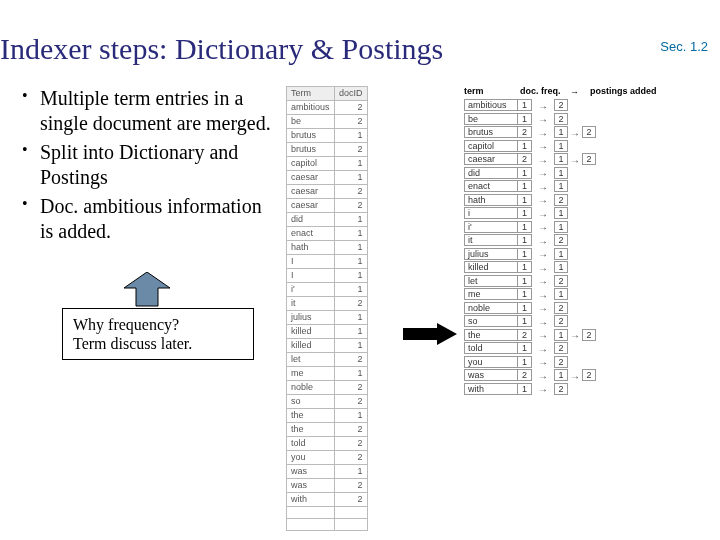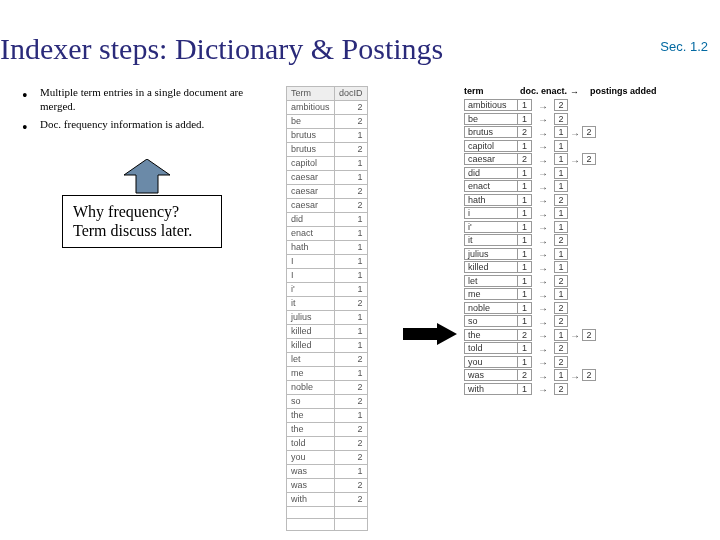--- a/index.html
+++ b/index.html
@@ -31,21 +31,21 @@
     flex-direction: row;
     margin-top: 20px;
   }
   .left-col {
     width: 280px;
     padding-left: 22px;
     padding-right: 8px;
   }
   .bullets {
     list-style: none;
-    font-size: 11px;
+    font-size: 20px;
     line-height: 1.25;
     color: #000;
   }
   .bullets li {
     position: relative;
     padding-left: 18px;
     margin-bottom: 4px;
   }
   .bullets li::before {
     content: "•";
@@ -61,21 +61,21 @@
   .up-arrow {
     width: 70px;
     height: 36px;
     margin-left: 50px;
     position: relative;
   }
   .callout-box {
     border: 1px solid #000;
     padding: 6px 10px;
     font-size: 16px;
-    width: 160px;
+    width: 192px;
     line-height: 1.2;
   }
 
   .mid-col {
     width: 120px;
     position: relative;
   }
   .tbl1 {
     border-collapse: collapse;
     font-family: Arial, sans-serif;
@@ -170,21 +170,22 @@
 
 <div class="sec-tag">Sec. 1.2</div>
 
 <h1 class="title">Indexer steps: Dictionary &amp; Postings</h1>
 
 <div class="content">
 
   <div class="left-col">
     <ul class="bullets">
       <li>Multiple term entries in a single document are merged.</li>
-      <li>Doc. frequency information is added.</li>
+      <li>Split into Dictionary and Postings</li>
+      <li>Doc. ambitious information is added.</li>
     </ul>
     <div class="callout-wrap">
       <div class="up-arrow">
         <svg width="70" height="36" viewBox="0 0 70 36">
           <polygon points="35,0 58,16 46,16 46,34 24,34 24,16 12,16" fill="#6b8aa8" stroke="#000" stroke-width="1"></polygon>
         </svg>
       </div>
       <div class="callout-box">
         <span>Why frequency?</span><br>
         <span>Term discuss later.</span>
@@ -331,21 +332,21 @@
 
   <div class="arrow-col">
     <svg width="54" height="22" viewBox="0 0 54 22">
       <polygon points="0,5 34,5 34,0 54,11 34,22 34,17 0,17" fill="#000"></polygon>
     </svg>
   </div>
 
   <div class="right-col">
     <div class="hdr-row">
       <span class="hdr-term">term</span>
-      <span class="hdr-df">doc. enact.</span>
+      <span class="hdr-df">doc. freq.</span>
       <span class="hdr-arr">→</span>
       <span class="hdr-post">postings added</span>
     </div>
     <div id="postings-body">
         <div class="prow">
           <div class="pterm">ambitious</div>
           <div class="pdf">1</div>
           <div class="parr">→</div>
           <div class="pnode">2</div>
         </div>

